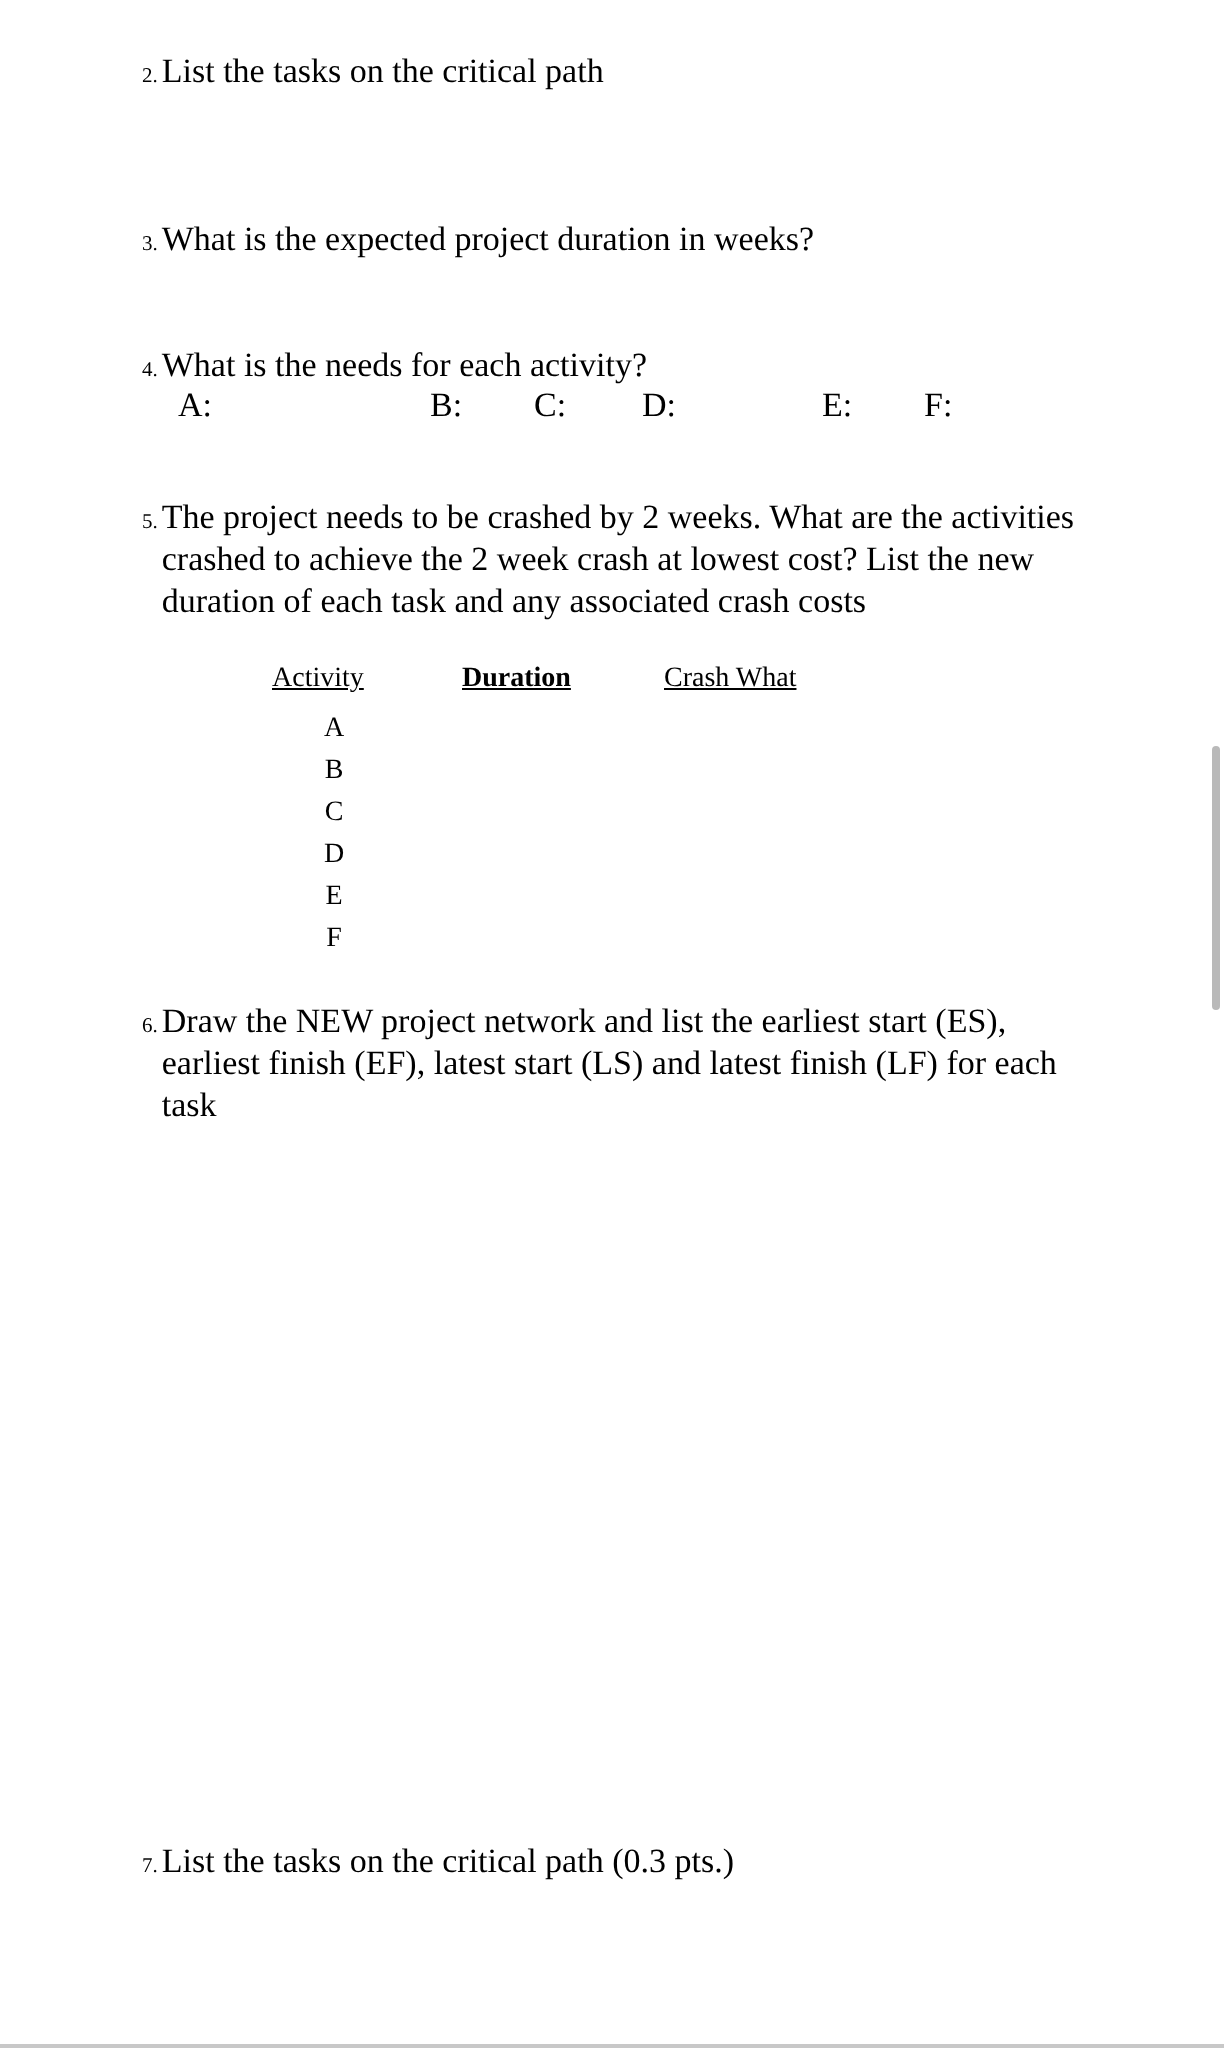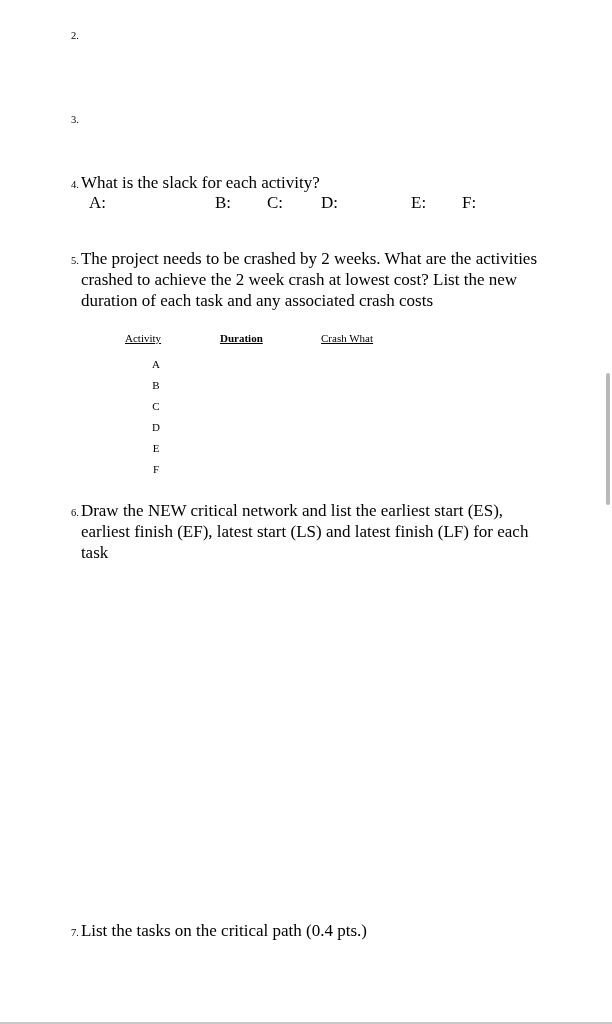--- a/index.html
+++ b/index.html
@@ -33,23 +33,23 @@
   .slack-row {
     position: absolute;
     left: 71px;
     width: 500px;
     height: 21px;
     font-size: 17px;
   }
   .slack-row span { position: absolute; top: 0; }
   .crash-table {
     position: absolute;
-    left: 72px;
+    left: 83px;
     width: 500px;
-    font-size: 11px;
+    font-size: 14px;
   }
   .crash-headers { position: relative; height: 22px; }
   .crash-headers span {
     position: absolute;
     top: 0;
     text-decoration: underline;
   }
   .hdr-activity { left: 53px; }
   .hdr-duration { left: 148px; font-weight: bold; }
   .hdr-crashcost { left: 249px; }
@@ -71,29 +71,31 @@
     border-radius: 2px;
   }
 </style>
 </head>
 <body>
 
 <div class="page">
 
   <div class="question" style="top: 25px;">
     <span class="qnum">2.</span>
+    <span class="qtext">List the tasks on the critical path</span>
   </div>
 
   <div class="question" style="top: 109px;">
     <span class="qnum">3.</span>
+    <span class="qtext">What is the expected project duration in weeks?</span>
   </div>
 
   <div class="question" style="top: 172px;">
     <span class="qnum">4.</span>
-    <span class="qtext">What is the slack for each activity?</span>
+    <span class="qtext">What is the needs for each activity?</span>
   </div>
 
   <div class="slack-row" style="top: 193px;">
     <span style="left: 18px;">A:</span>
     <span style="left: 144px;">B:</span>
     <span style="left: 196px;">C:</span>
     <span style="left: 250px;">D:</span>
     <span style="left: 340px;">E:</span>
     <span style="left: 391px;">F:</span>
   </div>
@@ -114,23 +116,23 @@
       <div>B</div>
       <div>C</div>
       <div>D</div>
       <div>E</div>
       <div>F</div>
     </div>
   </div>
 
   <div class="question" style="top: 500px; width: 470px;">
     <span class="qnum">6.</span>
-    <span class="qtext">Draw the NEW critical network and list the earliest start (ES), earliest finish (EF), latest start (LS) and latest finish (LF) for each task</span>
+    <span class="qtext">Draw the NEW project network and list the earliest start (ES), earliest finish (EF), latest start (LS) and latest finish (LF) for each task</span>
   </div>
 
   <div class="question" style="top: 920px;">
     <span class="qnum">7.</span>
-    <span class="qtext">List the tasks on the critical path (0.4 pts.)</span>
+    <span class="qtext">List the tasks on the critical path (0.3 pts.)</span>
   </div>
 
   <div class="scrollbar-thumb"></div>
 
 </div>
 
 </body></html>

